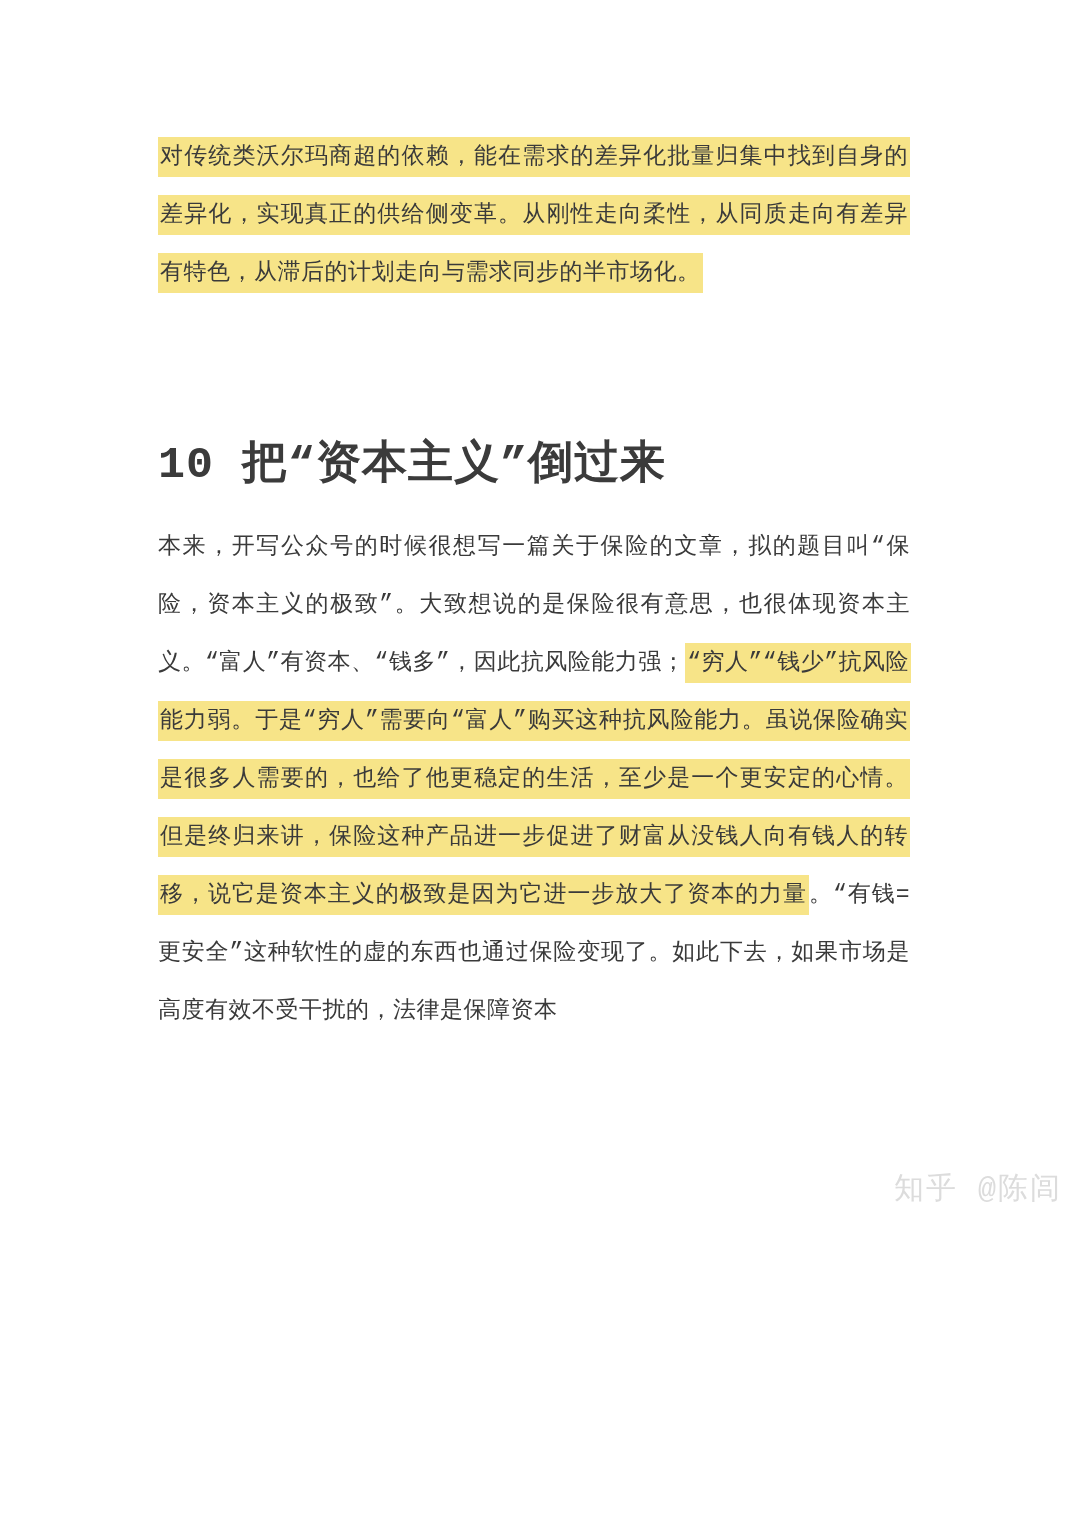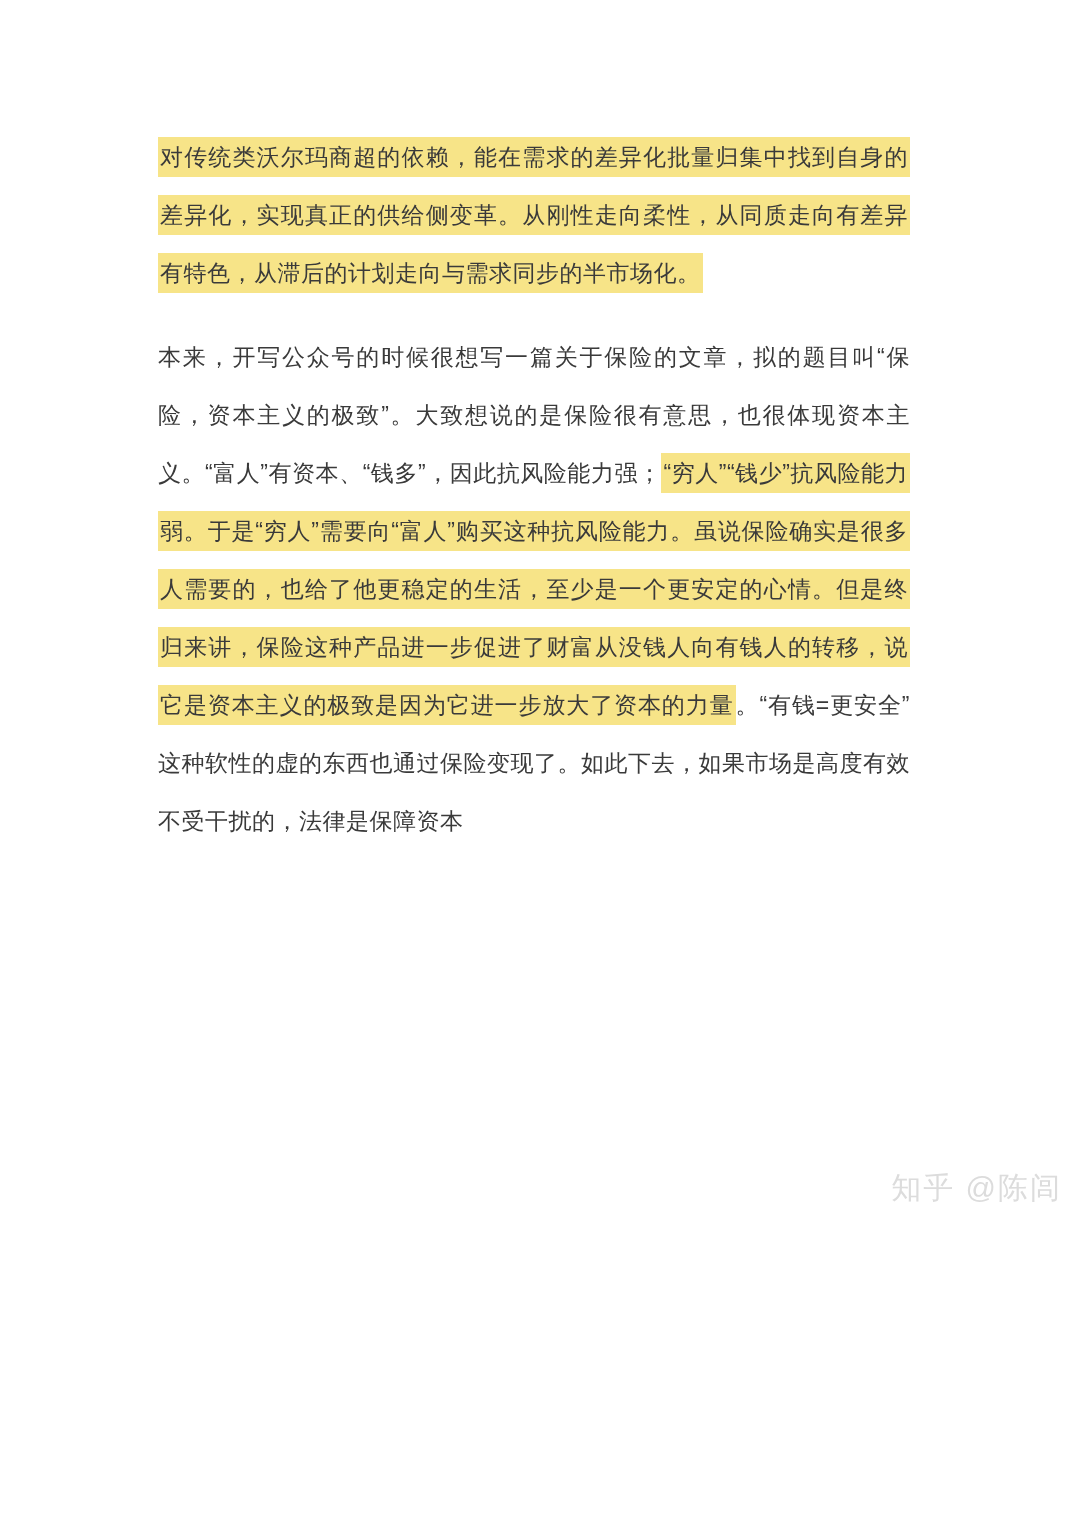--- a/index.html
+++ b/index.html
@@ -6,21 +6,21 @@
     margin: 0;
     padding: 0;
     background: #ffffff;
   }
   .page {
     position: relative;
     width: 1080px;
     height: 1223px;
     background: #ffffff;
     overflow: hidden;
-    font-family: Liberation Sans, sans-serif;
+    font-family: Liberation Mono, monospace;
   }
   .content {
     position: absolute;
     left: 158px;
     top: 0;
     width: 752px;
   }
   .para {
     font-size: 23px;
     line-height: 58px;
@@ -60,20 +60,21 @@
   .watermark span { }
 </style>
 </head>
 <body>
 
 <div class="page" style="background: rgb(255, 255, 255);">
   <div class="content">
 
     <p class="para intro-para" style="color: rgb(58, 58, 58);"><span class="hl">对传统类沃尔玛商超的依赖，能在需求的差异化批量归集中找到自身的差异化，实现真正的供给侧变革。从刚性走向柔性，从同质走向有差异有特色，从滞后的计划走向与需求同步的半市场化。</span></p>
 
+    <h1 class="chapter-heading">10 把“资本主义”倒过来</h1>
 
 
     <p class="para body-para-2" style="color: rgb(58, 58, 58);"><span class="plain">本来，开写公众号的时候很想写一篇关于保险的文章，拟的题目叫“保险，资本主义的极致”。大致想说的是保险很有意思，也很体现资本主义。“富人”有资本、“钱多”，因此抗风险能力强；</span><span class="hl">“穷人”“钱少”抗风险能力弱。于是“穷人”需要向“富人”购买这种抗风险能力。虽说保险确实是很多人需要的，也给了他更稳定的生活，至少是一个更安定的心情。但是终归来讲，保险这种产品进一步促进了财富从没钱人向有钱人的转移，说它是资本主义的极致是因为它进一步放大了资本的力量</span><span class="plain">。“有钱=更安全”这种软性的虚的东西也通过保险变现了。如此下去，如果市场是高度有效不受干扰的，法律是保障资本</span></p>
 
   </div>
 
   <div class="watermark">
     <span>知乎</span>
     <span>@陈闾</span>
   </div>

